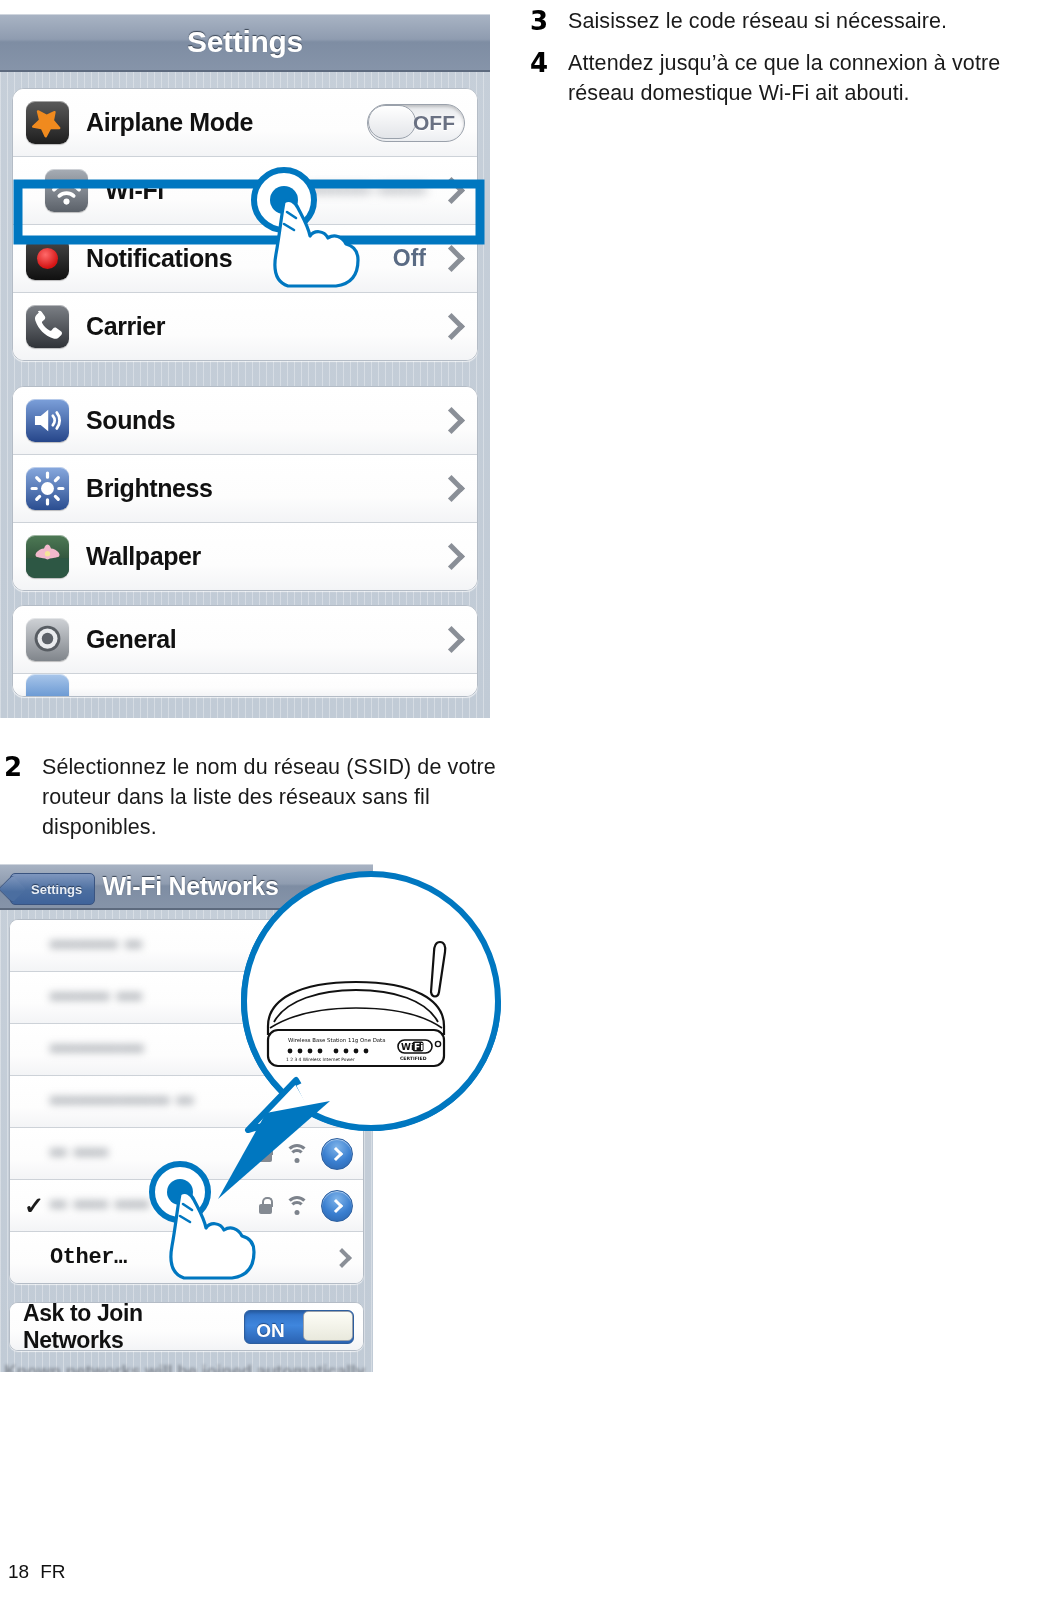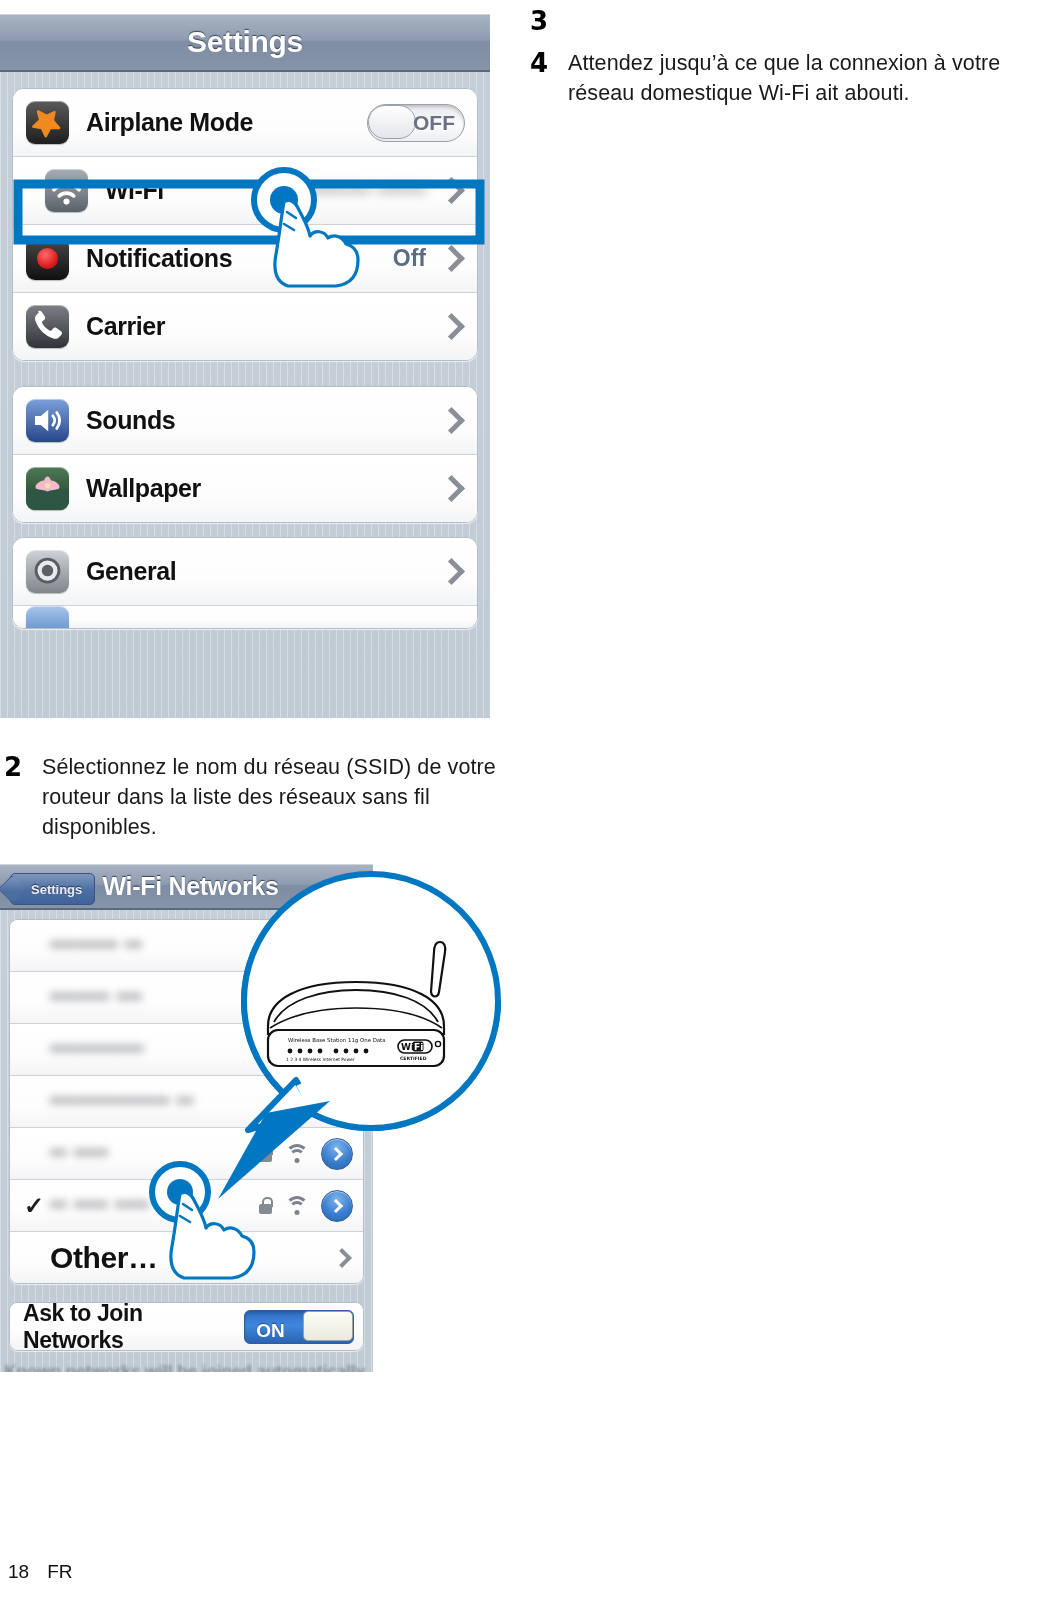--- a/index.html
+++ b/index.html
@@ -311,21 +311,21 @@
   
   .overlay { position: absolute; pointer-events: none; }
 
   
   .page-footer {
     position: absolute;
     left: 8px;
     bottom: 14px;
     display: flex;
     align-items: baseline;
-    gap: 18px;
+    gap: 11px;
     font-family: "Liberation Sans", sans-serif;
   }
   .page-num { font-size: 19px; color: #111; }
   .page-lang { font-size: 19px; font-weight: normal; color: #111; }
 </style>
 </head>
 <body>
 
 <div class="phone-shot" style="left:0px; top:14px; width:490px; height:704px;">
   <div class="ios-bg"></div>
@@ -392,20 +392,32 @@
           <g fill="none" stroke="#ffffff" stroke-width="1.6" stroke-linecap="round">
             <path d="M15 9.4a4 4 0 0 1 0 5.2"></path>
             <path d="M17.2 7.6a7 7 0 0 1 0 8.8"></path>
           </g>
         </svg>
       </div>
       <div class="row-label">Sounds</div>
       <div class="chevron"></div>
     </div>
 
+    <div class="row">
+      <div class="row-icon" style="background:linear-gradient(180deg,#88a9de 0%,#2a4d90 100%);">
+        <svg viewBox="0 0 24 24" width="43" height="43" style="display:block;">
+          <circle cx="12" cy="12" r="3.6" fill="#ffffff"></circle>
+          <g stroke="#ffffff" stroke-width="1.8" stroke-linecap="round">
+            <path d="M12 3.4v2.3M12 18.3v2.3M3.4 12h2.3M18.3 12h2.3M6 6l1.6 1.6M16.4 16.4 18 18M18 6l-1.6 1.6M7.6 16.4 6 18"></path>
+          </g>
+        </svg>
+      </div>
+      <div class="row-label">Brightness</div>
+      <div class="chevron"></div>
+    </div>
 
     <div class="row">
       <div class="row-icon" style="background:linear-gradient(180deg,#4e7a55 0%,#1e3a2c 100%);">
         <svg viewBox="0 0 24 24" width="43" height="43" style="display:block;">
           <rect x="0" y="13" width="24" height="11" fill="#2d5744"></rect>
           <g fill="#f3b9cc">
             <ellipse cx="12" cy="11" rx="6.5" ry="2.2"></ellipse>
             <ellipse cx="12" cy="9.5" rx="2.2" ry="4.2"></ellipse>
             <ellipse cx="8.6" cy="10" rx="3.6" ry="2" transform="rotate(-28 8.6 10)"></ellipse>
             <ellipse cx="15.4" cy="10" rx="3.6" ry="2" transform="rotate(28 15.4 10)"></ellipse>
@@ -527,21 +539,21 @@
           <i class="b"></i>
           <span class="dot"></span>
       </div>
       <div class="detail-btn">
           <span></span>
         </div>
     </div>
 
     <div class="row wifi-row">
       <div class="wifi-check"></div>
-      <div class="row-label" style="font-size:30px;">Other…</div>
+      <div class="row-label" style="font-size:22px;font-family:Liberation Mono, monospace;">Other…</div>
       <div class="chevron" style="width:10px;height:10px;border-width:4px;"></div>
     </div>
   </div>
 
   <div class="group" style="margin:18px 9px 0 9px;border-radius:9px;">
     <div class="row" style="height:47px;padding:0 9px 0 13px;">
       <div class="row-label" style="font-size:23px;">Ask to Join Networks</div>
       <div class="switch on" style="width:110px;height:32px;border-radius:6px;">
         <div class="knob" style="width:50px;height:30px;border-radius:5px;"></div>
         <div class="sw-label" style="font-size:19px;">ON</div>
@@ -607,20 +619,21 @@
            C 116 94, 112 88, 104 86
            C 100 78, 92 76, 86 80
            C 82 72, 72 72, 68 78
            C 66 68, 60 58, 56 50
            C 53 44, 48 40, 42 44 Z" fill="#ffffff" stroke="#0077c0" stroke-width="3.2" stroke-linejoin="round"></path>
   <path d="M45 54 l9 6 M42 66 l10 6" fill="none" stroke="#0077c0" stroke-width="2.6" stroke-linecap="round"></path>
 </svg>
 
 <div class="step" style="left:530px; top:6px; width:520px;">
   <div class="step-num">3</div>
+  <div class="step-text">Saisissez le code réseau si nécessaire.</div>
 </div>
 
 <div class="step" style="left:530px; top:48px; width:522px;">
   <div class="step-num">4</div>
   <div class="step-text">Attendez jusqu’à ce que la connexion à votre réseau domestique Wi-Fi ait abouti.</div>
 </div>
 
 <div class="page-footer">
   <span class="page-num">18</span>
   <span class="page-lang">FR</span>

